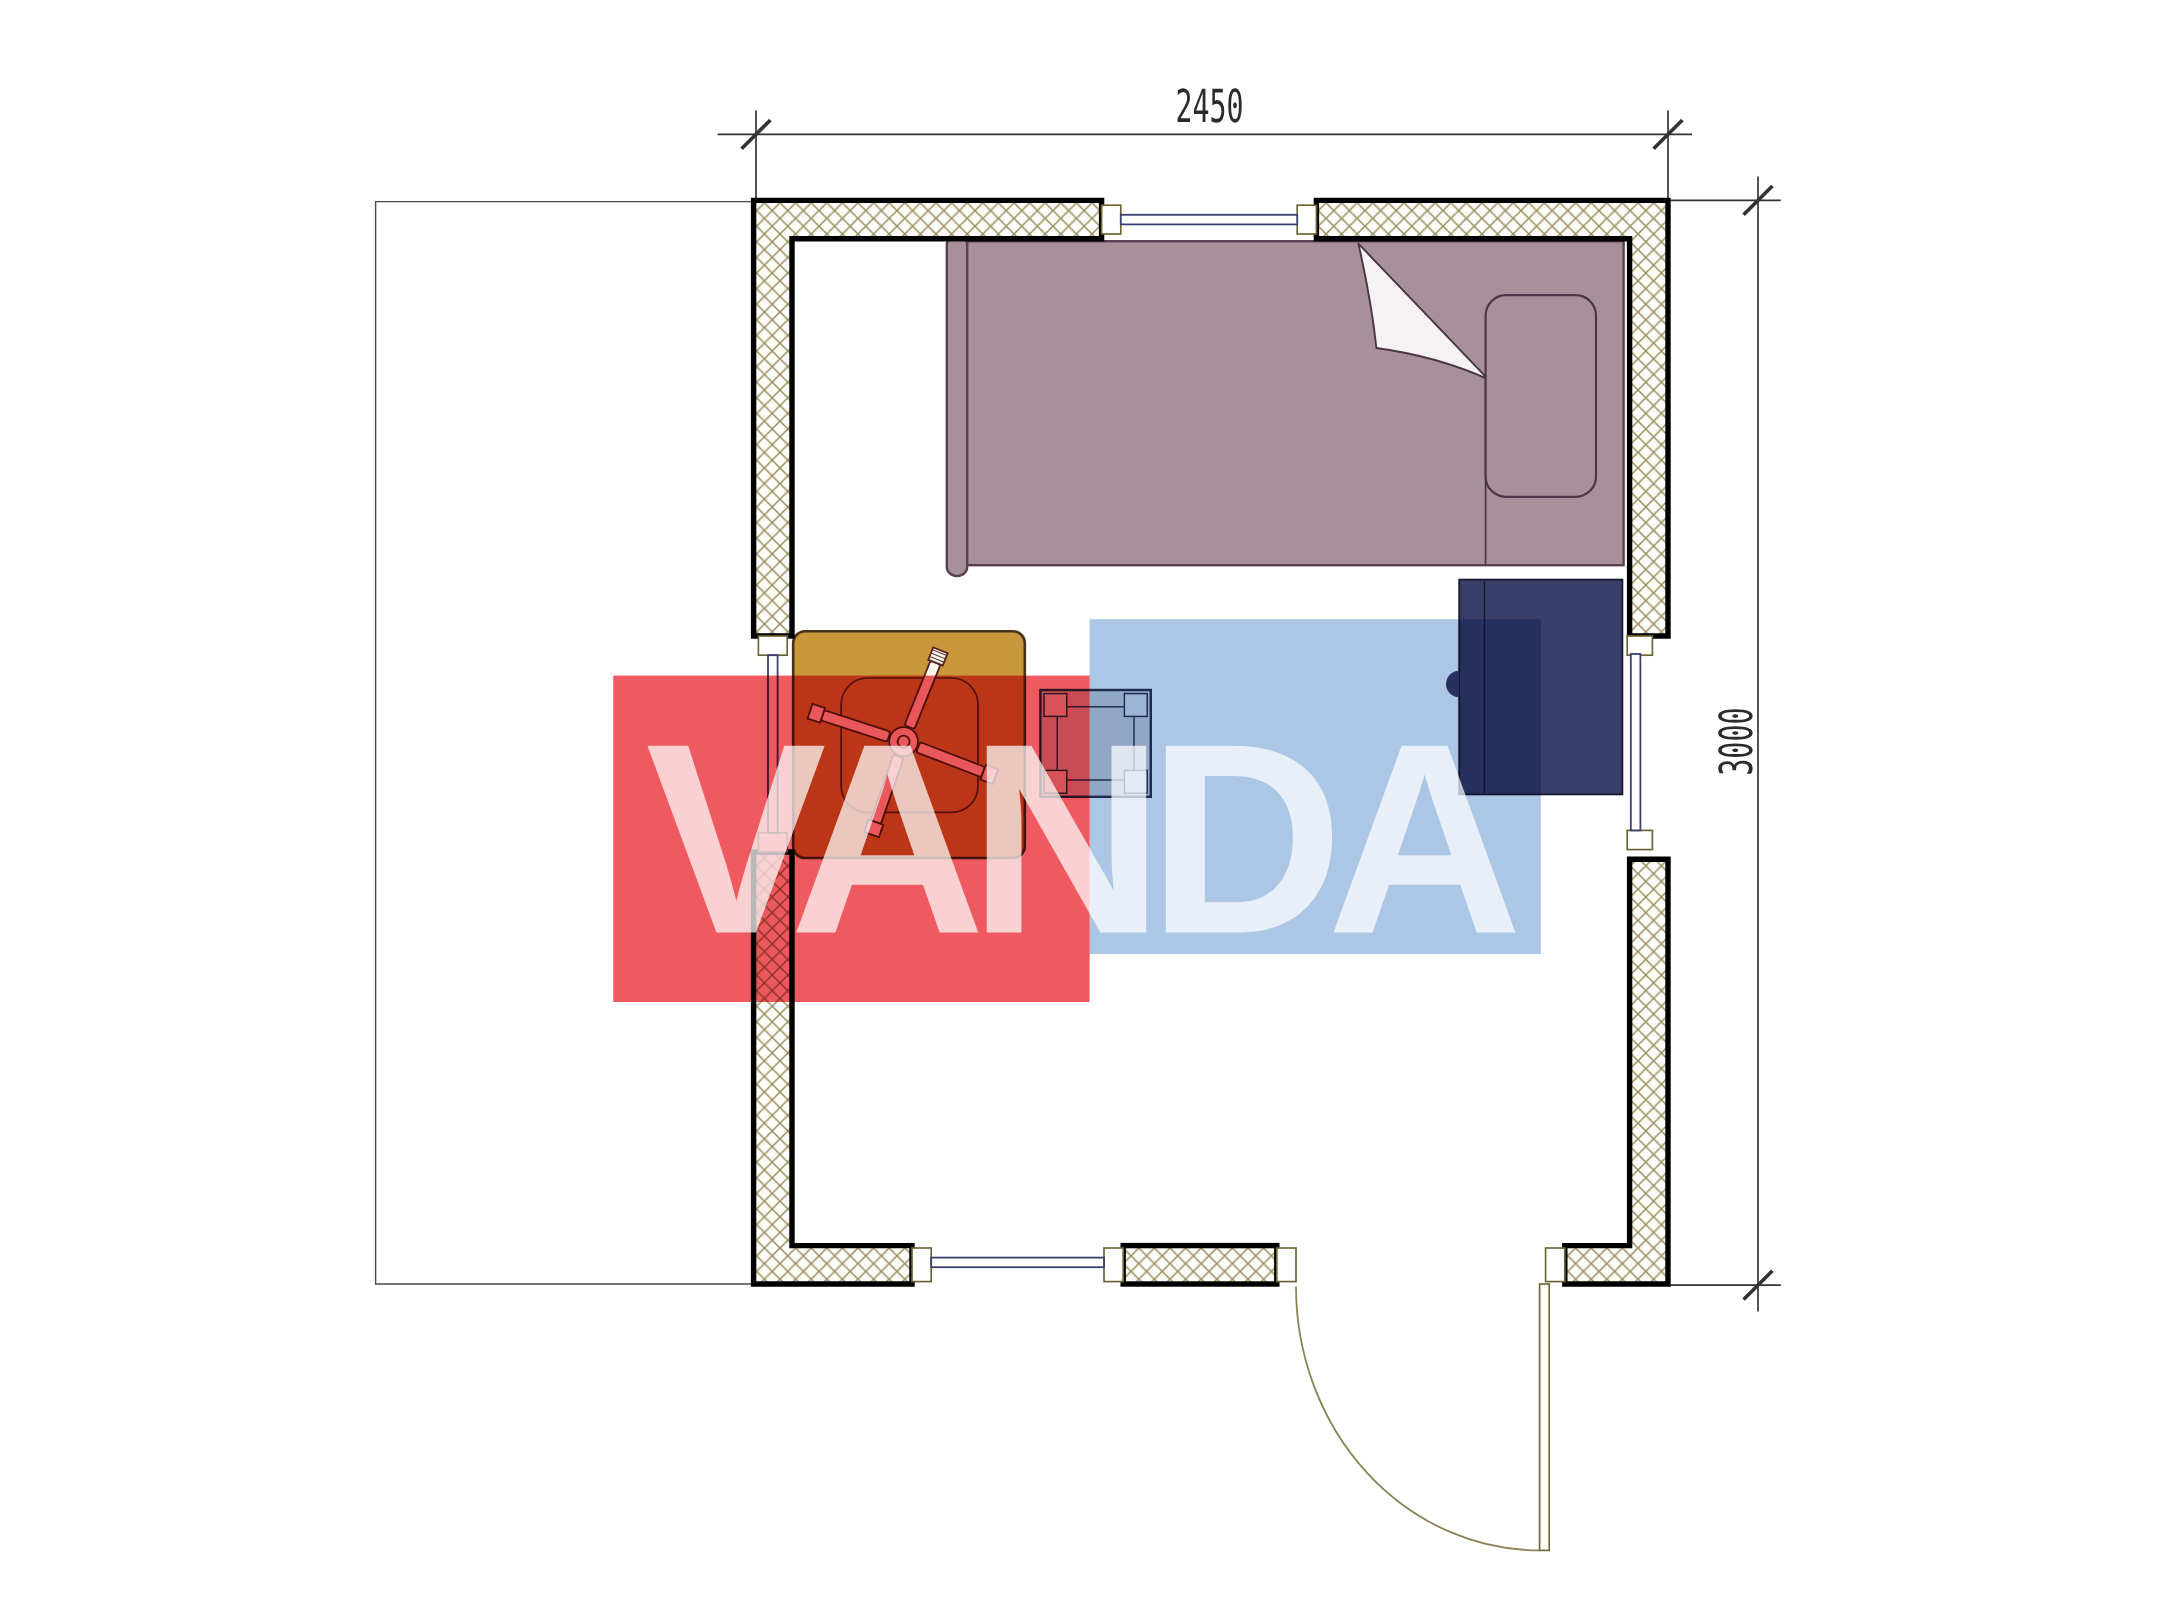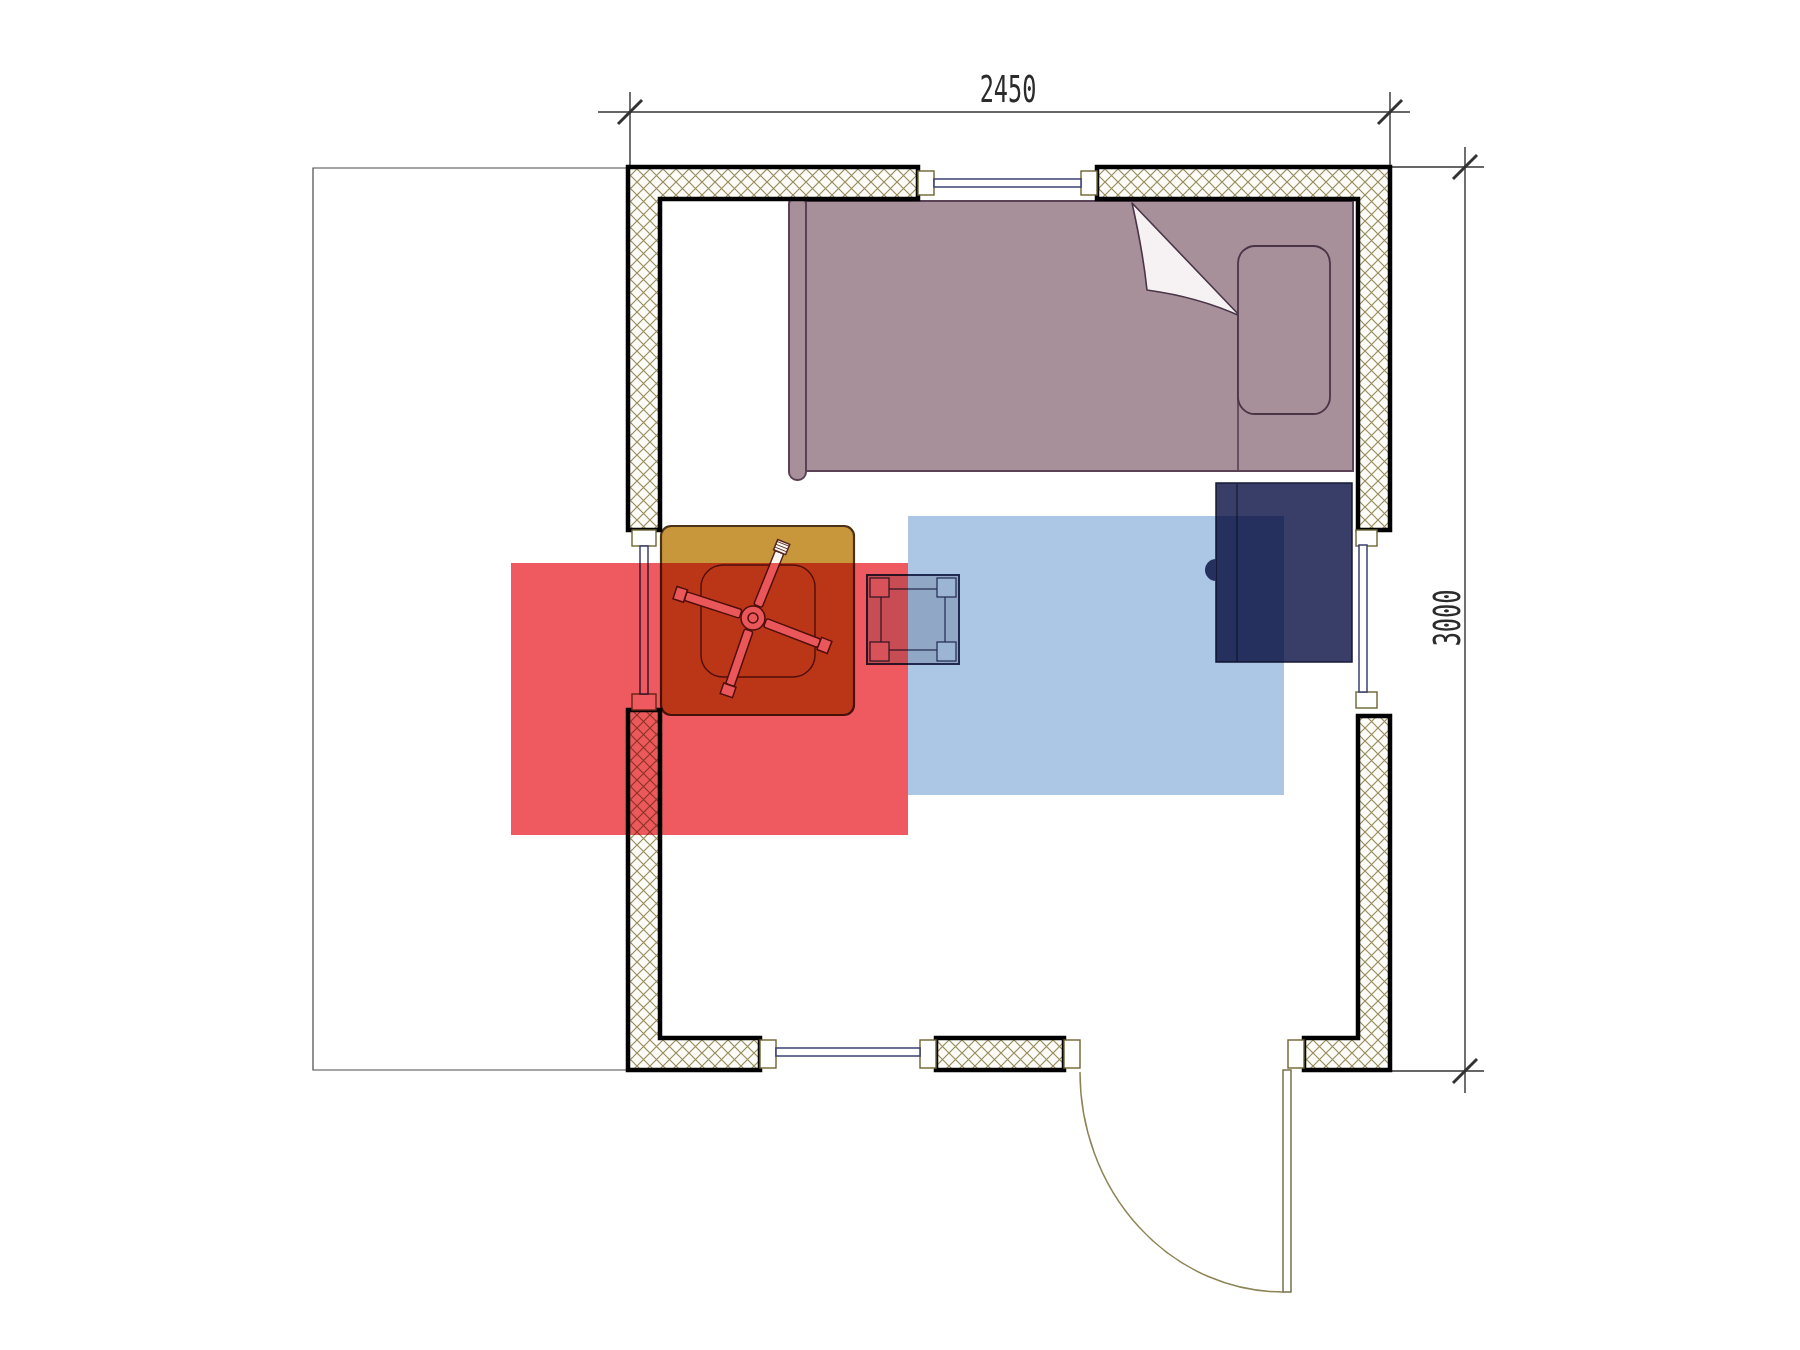--- a/index.html
+++ b/index.html
@@ -140,17 +140,18 @@
     </g>
 
     <g>
       <rect x="1283" y="1070" width="8" height="222" fill="#ffffff" stroke="#6f683d" stroke-width="1.4"></rect>
       <path d="M1080,1072 A 203 220 0 0 0 1283,1292" fill="none" stroke="#8C8455" stroke-width="1.5"></path>
     </g>
   </svg>
 
   <div class="wm-block wm-red" style="background: rgb(238, 90, 96);"></div>
   <div class="wm-block wm-blue" style="background: rgb(172, 198, 229);"></div>
+  <div class="wm-text">VANDA</div>
 
   <div class="dim-label dim-top">2450</div>
   <div class="dim-label dim-right">3000</div>
 
 </div>
 
 </body></html>

